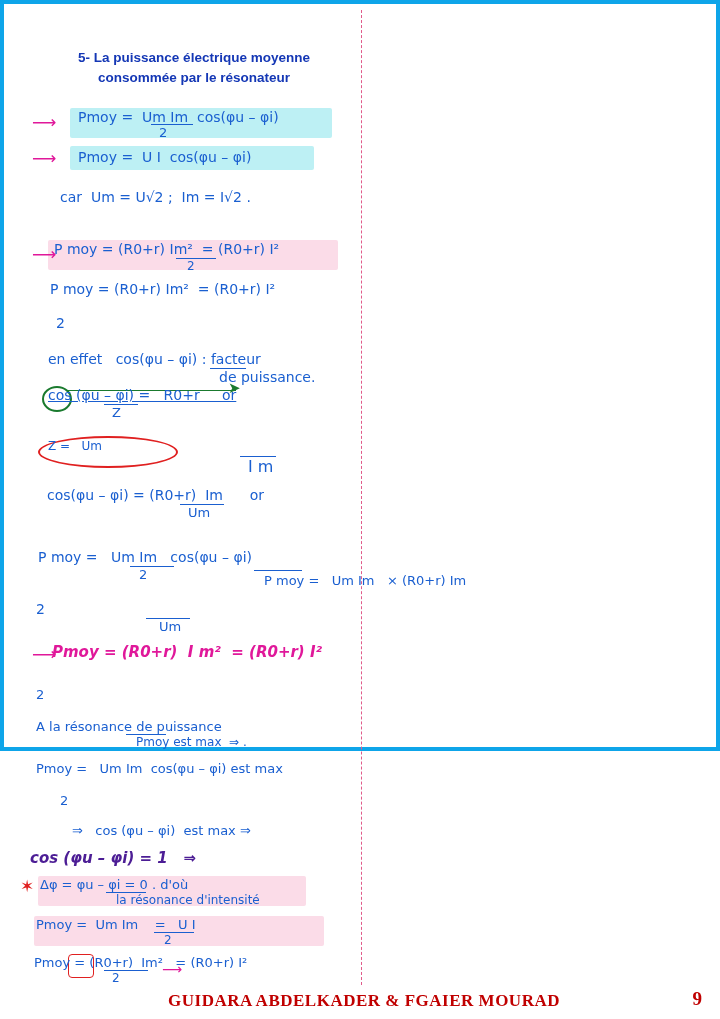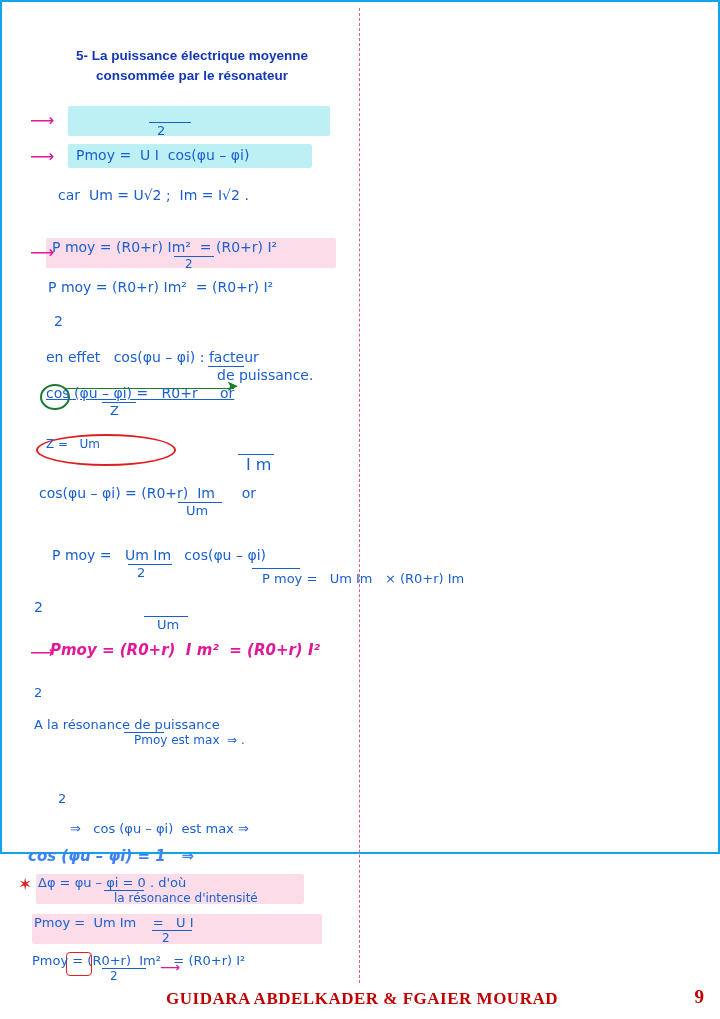--- a/index.html
+++ b/index.html
@@ -4,43 +4,43 @@
 <style>
   html,body{margin:0;padding:0;}
   body{
     width:720px;height:1019px;
     background:#ffffff;
     font-family:"DejaVu Sans", sans-serif;
     position:relative;
     overflow:hidden;
   }
   .page{
-    position:absolute;left:0;top:0;width:720px;height:854px;
-    border:2px solid #0ea5e9;
+    position:absolute;left:0;top:0;width:720px;height:751px;
+    border:4px solid #0ea5e9;
     box-sizing:border-box;
   }
   
   .divider{
     position:absolute;
     left:357px;top:6px;
     width:0;height:975px;
     border-left:1px dashed #e05a8a;
   }
   .col-left{position:absolute;left:0;top:0;width:357px;height:1019px;}
   .col-right{position:absolute;left:357px;top:0;width:363px;height:1019px;}
 
   .hw{
     position:absolute;
     font-family:"DejaVu Sans", sans-serif;
     white-space:pre;
     line-height:1.1;
   }
   .blue{color:#1a5fd0;}
   .magenta{color:#e0189a;}
-  .red{color:#3b82f6;}
+  .red{color:#4c1d95;}
   .green{color:#1a7a2e;}
   .ital{font-style:italic;}
   .bold{font-weight:bold;}
 
   .title{
     position:absolute;
     left:40px;top:44px;width:300px;
     text-align:center;
     color:#1437b5;
     font-weight:bold;
@@ -129,20 +129,21 @@
     <div class="hl-pink" style="left:44px;top:236px;width:290px;height:30px;"></div>
     <div class="hl-pink" style="left:34px;top:872px;width:268px;height:30px;"></div>
     <div class="hl-pink" style="left:30px;top:912px;width:290px;height:30px;"></div>
 
     <div class="arrow-m" style="left:28px;top:110px;">⟶</div>
     <div class="arrow-m" style="left:28px;top:146px;">⟶</div>
     <div class="arrow-m" style="left:28px;top:242px;">⟶</div>
     <div class="arrow-m" style="left:28px;top:642px;">⟶</div>
     <div class="arrow-r" style="left:16px;top:874px;">✶</div>
 
+    <div class="hw blue" style="left:74px;top:106px;font-size:14px;">Pmoy =  Um Im  cos(φu – φi)</div>
     <div class="hw blue" style="left:155px;top:122px;font-size:13px;">2</div>
     <div class="strike" style="left:147px;top:120px;width:42px;border-top:1.5px solid #1a5fd0;"></div>
 
     <div class="hw blue" style="left:74px;top:146px;font-size:14px;">Pmoy =  U I  cos(φu – φi)</div>
 
     <div class="hw blue" style="left:56px;top:186px;font-size:14px;">car  Um = U√2 ;  Im = I√2 .</div>
 
     <div class="hw blue" style="left:50px;top:238px;font-size:14px;">P moy = (R0+r) Im²  = (R0+r) I²</div>
     <div class="hw blue" style="left:183px;top:256px;font-size:12px;">2</div>
     <div class="strike" style="left:172px;top:254px;width:40px;border-top:1.5px solid #1a5fd0;"></div>
@@ -178,42 +179,43 @@
     <div class="hw blue" style="left:108px;top:402px;font-size:13px;z-index:11;">Z</div>
     <div class="strike" style="left:100px;top:400px;width:34px;border-top:1.5px solid #1a5fd0;"></div>
     <div class="strike" style="left:62px;top:386px;width:170px;border-top:1.5px solid #1a7a2e;"></div>
     <div class="hw green" style="left:224px;top:376px;font-size:15px;">➤</div>
 
     <div class="ellipse-red" style="left:34px;top:432px;width:136px;height:28px;"></div>
     <div class="hw blue" style="left:44px;top:436px;font-size:12px;z-index:11;">Z =   Um</div>
     <div class="hw blue" style="left:244px;top:454px;font-size:16px;z-index:11;">I m</div>
     <div class="strike" style="left:236px;top:452px;width:36px;border-top:1.5px solid #1a5fd0;"></div>
 
-    <div class="hw blue" style="left:37px;top:484px;font-size:14px;z-index:11;">cos(φu – φi) = (R0+r)  Im      or</div>
+    <div class="hw blue" style="left:43px;top:484px;font-size:14px;z-index:11;">cos(φu – φi) = (R0+r)  Im      or</div>
     <div class="hw blue" style="left:184px;top:502px;font-size:13px;z-index:11;">Um</div>
     <div class="strike" style="left:176px;top:500px;width:44px;border-top:1.5px solid #1a5fd0;"></div>
 
-    <div class="hw blue" style="left:34px;top:546px;font-size:14px;z-index:11;margin-left:16px;">P moy =   Um Im   cos(φu – φi)</div>
+    <div class="hw blue" style="left:34px;top:546px;font-size:14px;z-index:11;">P moy =   Um Im   cos(φu – φi)</div>
     <div class="hw blue" style="left:135px;top:564px;font-size:13px;z-index:11;">2</div>
     <div class="strike" style="left:126px;top:562px;width:44px;border-top:1.5px solid #1a5fd0;"></div>
     <div class="hw blue" style="left:260px;top:570px;font-size:13px;z-index:11;">P moy =   Um Im   × (R0+r) Im</div>
     <div class="strike" style="left:250px;top:566px;width:48px;border-top:1.5px solid #1a5fd0;"></div>
 
     <div class="hw blue" style="left:32px;top:598px;font-size:14px;z-index:11;">2</div>
     <div class="hw blue" style="left:155px;top:616px;font-size:13px;z-index:11;">Um</div>
     <div class="strike" style="left:142px;top:614px;width:44px;border-top:1.5px solid #1a5fd0;"></div>
 
     <div class="hw magenta bold ital" style="left:48px;top:640px;font-size:15px;z-index:11;">Pmoy = (R0+r)  I m²  = (R0+r) I²</div>
 
     <div class="hw blue" style="left:32px;top:684px;font-size:13px;z-index:11;">2</div>
 
     <div class="hw blue" style="left:32px;top:716px;font-size:13px;z-index:11;">A la résonance de puissance</div>
     <div class="hw blue" style="left:132px;top:732px;font-size:12px;z-index:11;">Pmoy est max  ⇒ .</div>
     <div class="strike" style="left:122px;top:730px;width:40px;border-top:1.3px solid #1a5fd0;"></div>
 
+    <div class="hw blue" style="left:32px;top:758px;font-size:13px;z-index:11;">Pmoy =   Um Im  cos(φu – φi) est max</div>
     <div class="hw blue" style="left:56px;top:790px;font-size:13px;z-index:11;">2</div>
     <div class="hw blue" style="left:68px;top:820px;font-size:13px;z-index:11;">⇒   cos (φu – φi)  est max ⇒</div>
 
     <div class="hw red bold ital" style="left:26px;top:846px;font-size:15px;z-index:11;">cos (φu – φi) = 1   ⇒</div>
 
     <div class="hw blue" style="left:36px;top:874px;font-size:13px;z-index:11;">Δφ = φu – φi = 0 . d'où</div>
     <div class="hw blue" style="left:112px;top:890px;font-size:12px;z-index:11;">la résonance d'intensité</div>
     <div class="strike" style="left:102px;top:888px;width:40px;border-top:1.3px solid #1a5fd0;"></div>
 
     <div class="hw blue" style="left:32px;top:914px;font-size:13px;z-index:11;">Pmoy =  Um Im    =   U I</div>

